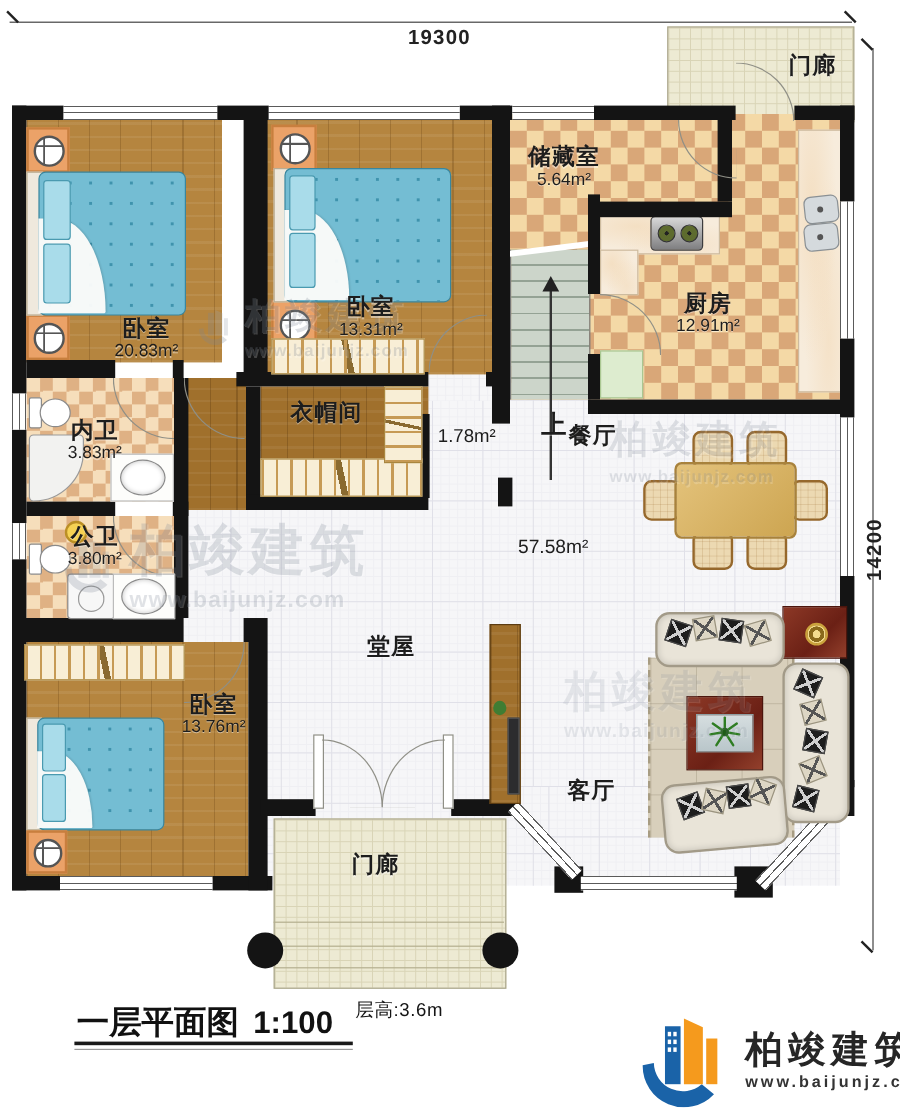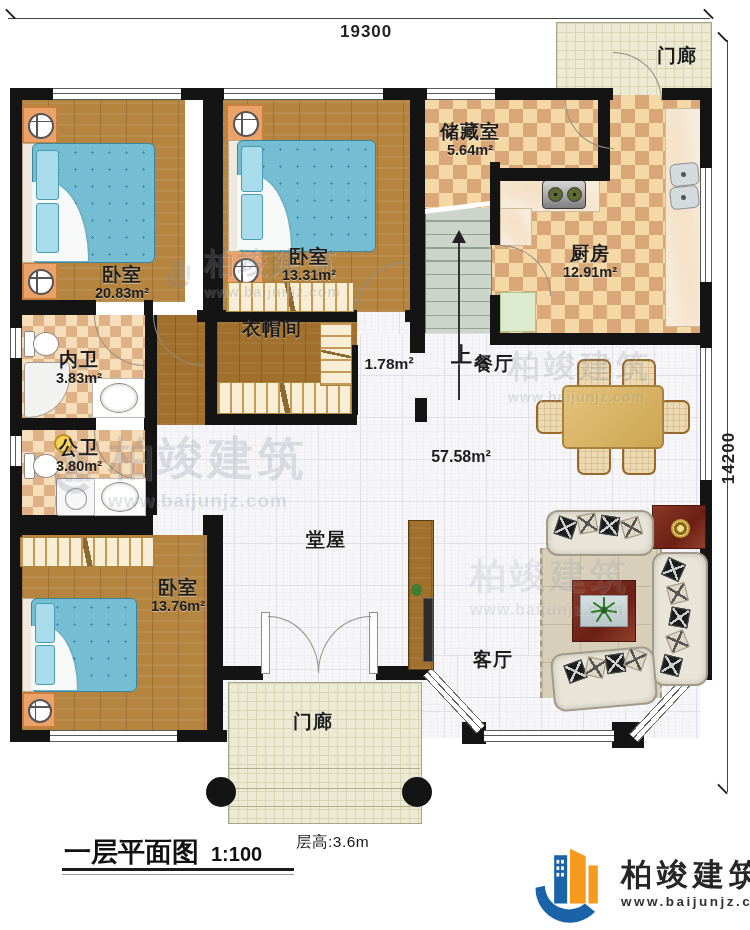--- a/index.html
+++ b/index.html
@@ -52,21 +52,21 @@
   .stove{background:linear-gradient(180deg,#d9d9d9,#7e7e80);border:1.5px solid #3c3c3e;border-radius:4px;}
   .burner{background:radial-gradient(circle,#222 18%,#5d6b2e 20% 75%,#2e3417 78%);border-radius:50%;border:1px solid #333;}
   .sink{background:linear-gradient(145deg,#e9eceo,#c4c9cd);background-color:#d5dadd;border:1.5px solid #8a9094;border-radius:6px;}
   .sink:after{content:"";position:absolute;left:38%;top:40%;width:5px;height:5px;background:#555;border-radius:50%;}
   .heater{background:#f6d254;border:2px solid #bb8f25;border-radius:50%;}
   .greenmat{background:#ddeccf;border:1px solid #aac792;}
   .tv{background:#2c2c2e;border:1px solid #555;}
   
   .rlabel{display:flex;flex-direction:column;align-items:center;line-height:1.08;color:#1d1d1d;text-shadow:0 1px 0 rgba(255,255,255,.45);transform:translate(-50%,0);white-space:nowrap;}
   .rlabel .nm{font-size:19px;font-weight:700;letter-spacing:1px;}
-  .rlabel .ar{font-size:14.5px;font-weight:700;}
+  .rlabel .ar{font-size:14.5px;font-weight:400;}
   .dimtext{font-size:17px;font-weight:700;color:#222;letter-spacing:1px;}
   .dimline{background:#444;}
   .tick{width:13px;height:2px;background:#222;transform:rotate(45deg);}
   .wm{display:flex;align-items:center;gap:8px;color:#828b99;text-shadow:1px 1px 0 rgba(255,255,255,.8);pointer-events:none;}
   .wm .t1{font-weight:700;letter-spacing:4px;}
   .wm .t2{font-weight:700;letter-spacing:1px;}
   .titlerow{display:flex;align-items:baseline;gap:12px;color:#111;font-weight:700;}
   .stats{display:flex;flex-direction:column;gap:7px;font-size:15.5px;color:#151515;font-weight:500;letter-spacing:.5px;}
   .brand{display:flex;align-items:center;gap:10px;}
   .brand .bn{font-size:31px;font-weight:900;letter-spacing:5px;color:#262626;line-height:1;}
@@ -340,21 +340,21 @@
       <span class="nm">门廊</span>
     </div>
   <div class="abs rlabel" style="left:79px;top:350px">
       <span class="nm">内卫</span>
       <span class="ar">3.83m²</span>
     </div>
   <div class="abs rlabel" style="left:79px;top:438px">
       <span class="nm">公卫</span>
       <span class="ar">3.80m²</span>
     </div>
-  <div class="abs rlabel" style="left:272px;top:319px">
+  <div class="abs rlabel" style="left:272px;top:335px">
       <span class="nm">衣帽间</span>
     </div>
   <div class="abs rlabel" style="left:389px;top:356px">
       <span class="ar" style="font-size:15.5px">1.78m²</span>
     </div>
   <div class="abs rlabel" style="left:462px;top:344px">
       <span class="nm" style="font-size:21px">上</span>
     </div>
   <div class="abs rlabel" style="left:494px;top:354px">
       <span class="nm">餐厅</span>
@@ -371,21 +371,21 @@
     </div>
   <div class="abs rlabel" style="left:493px;top:650px">
       <span class="nm">客厅</span>
     </div>
   <div class="abs rlabel" style="left:313px;top:712px">
       <span class="nm">门廊</span>
     </div>
 
   <div class="abs titlerow" style="left:64px;top:834px">
     <span style="font-size:27px">一层平面图</span>
-    <span style="font-size:20px">1:100</span>
+    <span style="font-size:26px">1:100</span>
   </div>
   <div class="abs" style="left:62px;top:868px;width:232px;height:3px;background:#1a1a1a"></div>
   <div class="abs" style="left:62px;top:874px;width:232px;height:1px;background:#9a9a9a"></div>
   <div class="abs stats" style="left:296px;top:832px">
     <span>层高:3.6m</span>
   </div>
 
   <div class="abs brand" style="left:527px;top:845px">
     <svg width="84" height="78" viewBox="0 0 90 84">
       <path d="M9 46 a37 37 0 0 0 64 26 l-11 -9 a26 26 0 0 1 -43 -19 z" fill="#1a63a8"></path>

